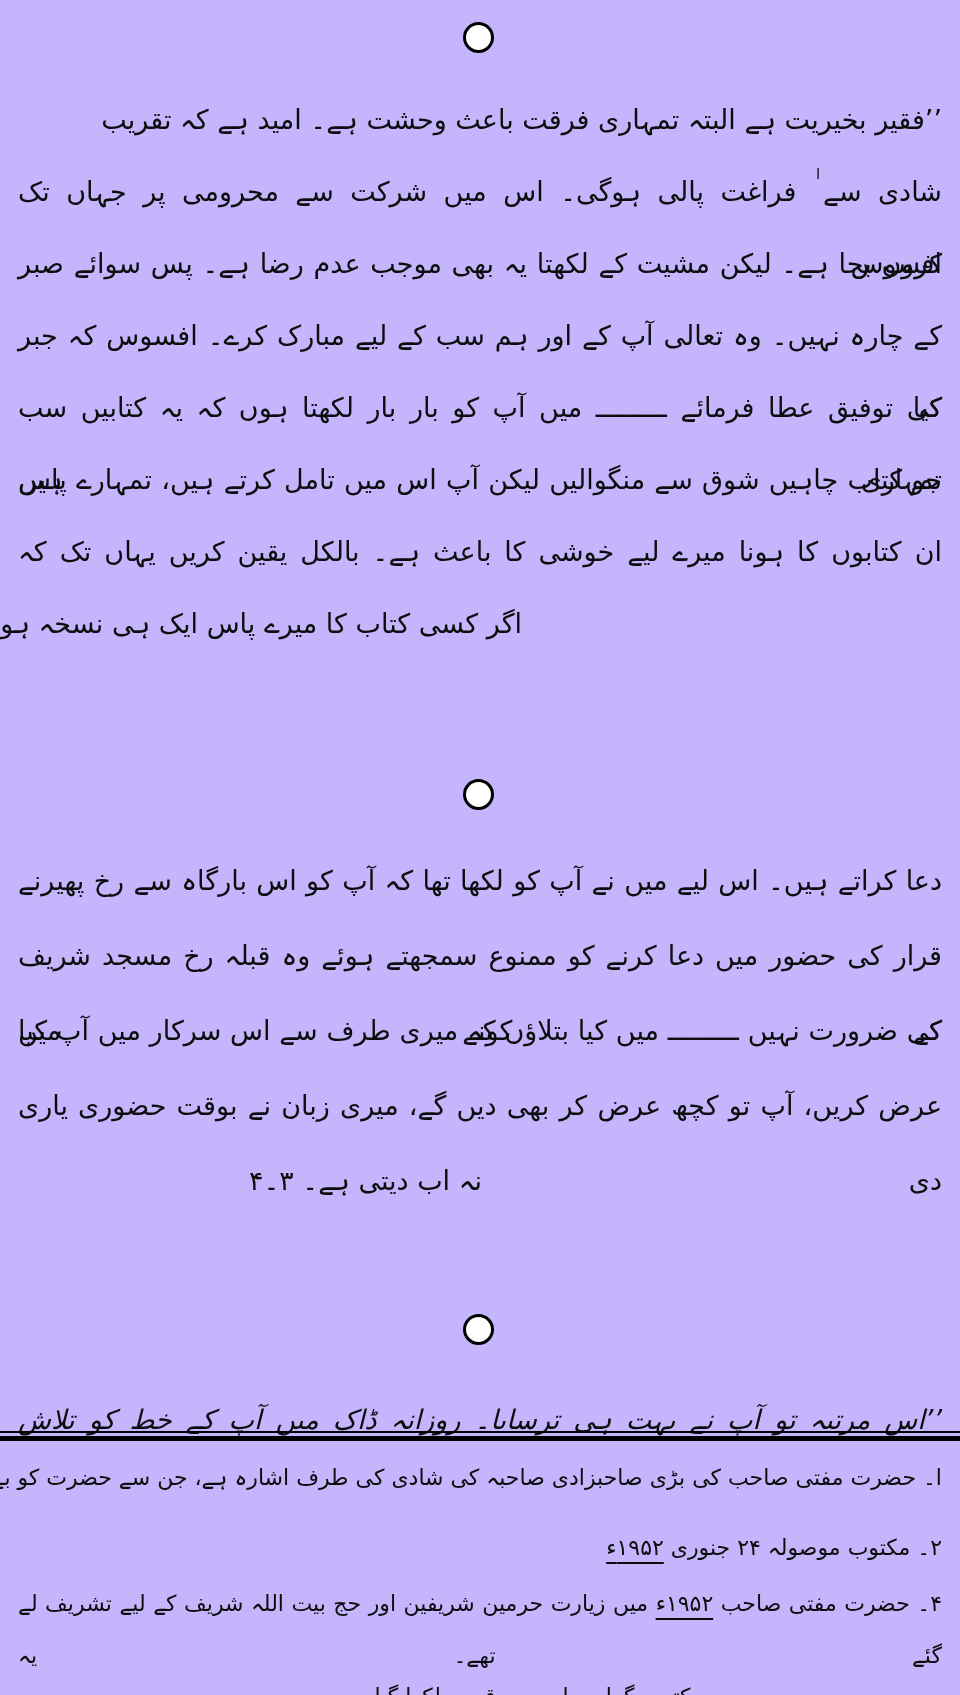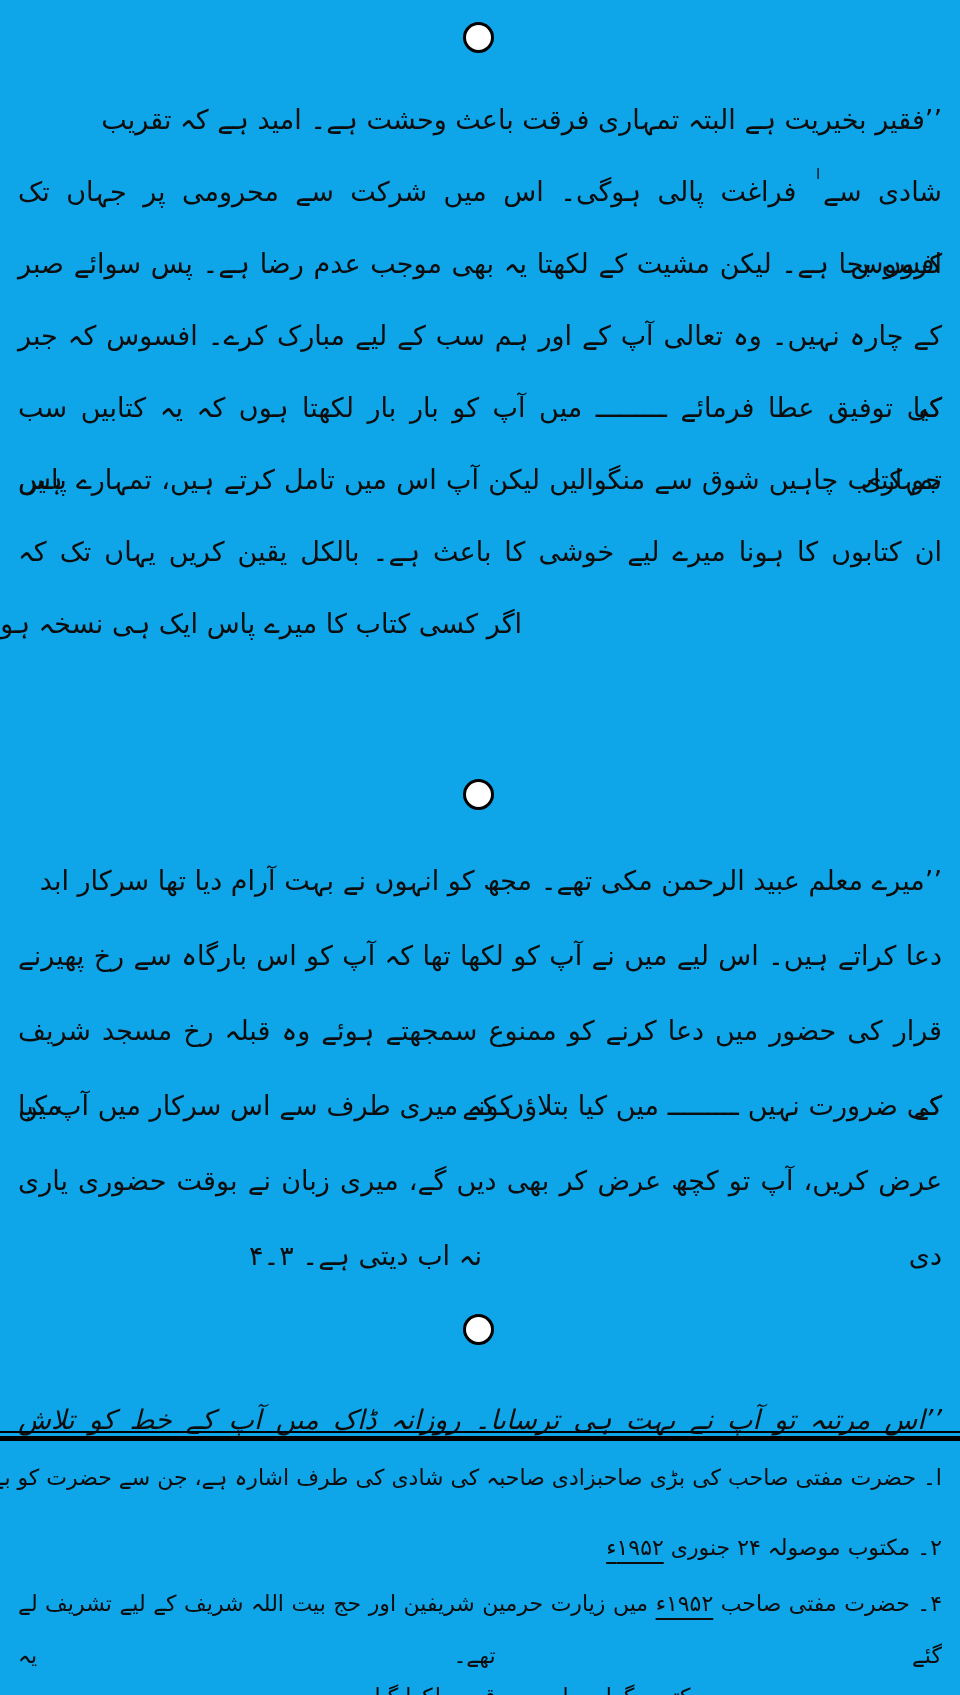--- a/index.html
+++ b/index.html
@@ -1,20 +1,20 @@
 <!DOCTYPE html>
 <html lang="ur" dir="rtl"><head>
 <meta charset="utf-8">
 <style>
   html, body { margin: 0; padding: 0; background: #ffffff; }
   .page {
     position: relative;
     width: 960px;
     height: 1695px;
-    background: #0ea5e9;
+    background: #c4b5fd;
     overflow: hidden;
     font-family: "DejaVu Sans", sans-serif;
     color: #0d0d0d;
   }
   .urdu { direction: rtl; unicode-bidi: embed; }
 
   
   .circle {
     position: absolute;
     width: 25px; height: 25px;
@@ -100,21 +100,20 @@
     <div class="bl just">کے چارہ نہیں۔ وہ تعالی آپ کے اور ہم سب کے لیے مبارک کرے۔ افسوس کہ جبر کیا</div>
     <div class="bl just">کی توفیق عطا فرمائے ـــــــــ میں آپ کو بار بار لکھتا ہوں کہ یہ کتابیں سب تمہاری ہیں</div>
     <div class="bl just">جو کتاب چاہیں شوق سے منگوالیں لیکن آپ اس میں تامل کرتے ہیں، تمہارے پاس</div>
     <div class="bl just">ان کتابوں کا ہونا میرے لیے خوشی کا باعث ہے۔ بالکل یقین کریں یہاں تک کہ</div>
     <div class="bl indent-p1-last">اگر کسی کتاب کا میرے پاس ایک ہی نسخہ ہو تب بھی طلب کریں۔‘‘ ۲</div>
   </div>
 
   <div class="circle" id="circle-2"></div>
 
   <div class="para" id="para2">
-    <div class="bl">’’میرے معلم عبید الرحمن مکی تھے۔ مجھ کو انہوں نے بہت آرام دیا تھا سرکار ابد</div>
     <div class="bl just">دعا کراتے ہیں۔ اس لیے میں نے آپ کو لکھا تھا کہ آپ کو اس بارگاہ سے رخ پھیرنے</div>
     <div class="bl just">قرار کی حضور میں دعا کرنے کو ممنوع سمجھتے ہوئے وہ قبلہ رخ مسجد شریف کے کونے میں</div>
     <div class="bl just">کی ضرورت نہیں ـــــــــ میں کیا بتلاؤں کہ میری طرف سے اس سرکار میں آپ کیا</div>
     <div class="bl just">عرض کریں، آپ تو کچھ عرض کر بھی دیں گے، میری زبان نے بوقت حضوری یاری دی</div>
     <div class="bl indent-p2-last">نہ اب دیتی ہے۔ ۳۔۴</div>
   </div>
 
   <div class="circle" id="circle-3"></div>
 
   <div class="para" id="para3">

